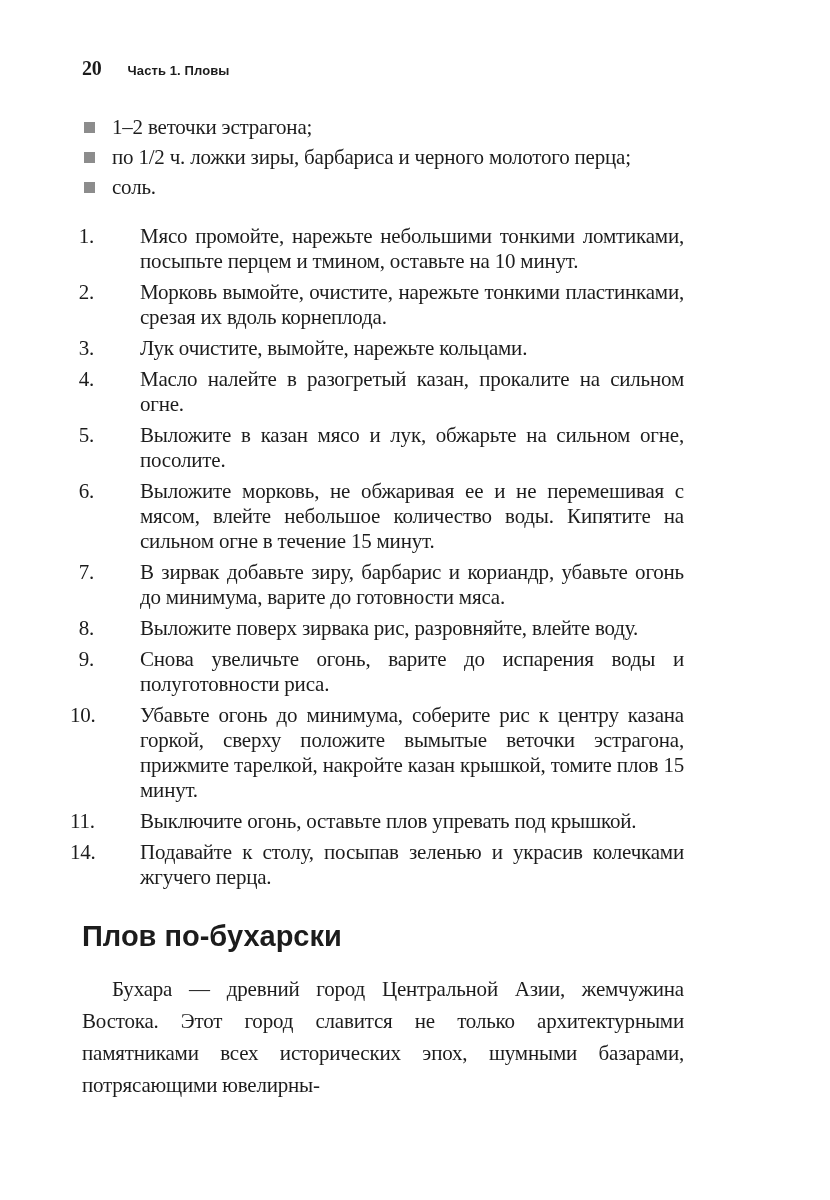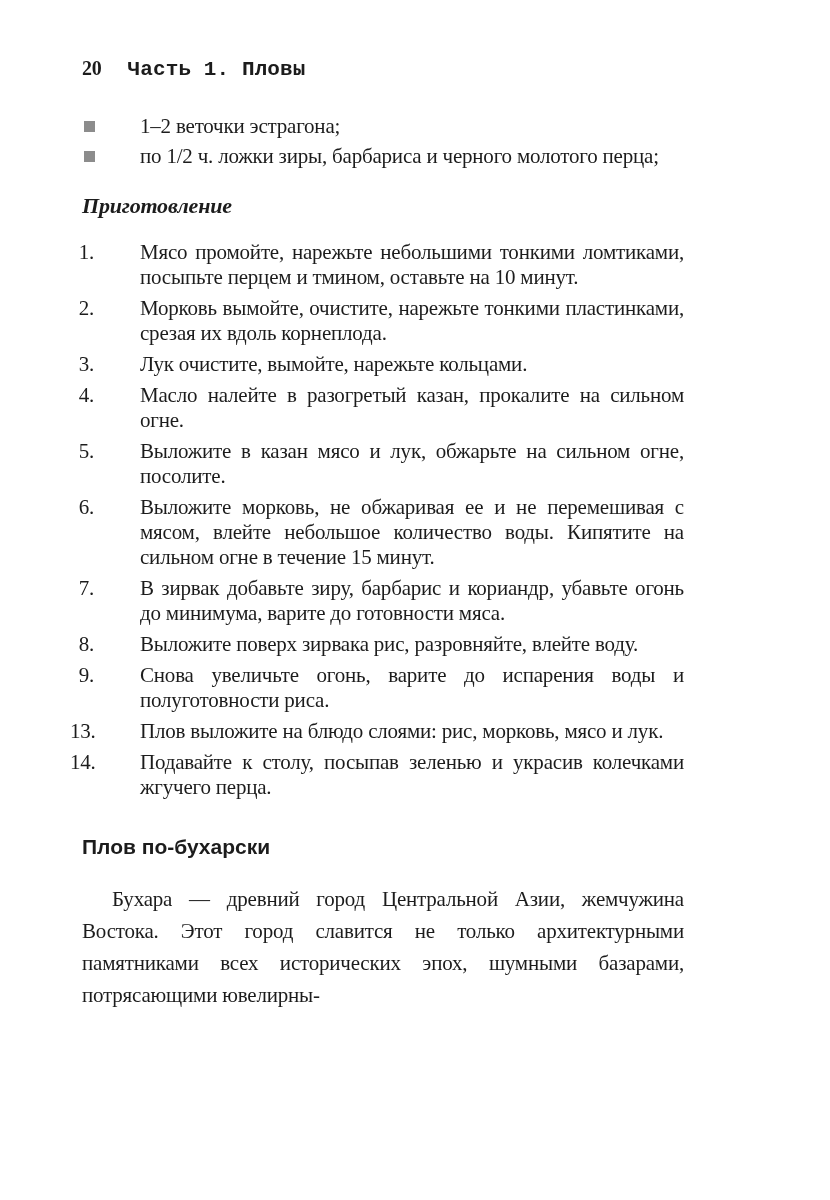--- a/index.html
+++ b/index.html
@@ -23,32 +23,31 @@
     align-items: baseline;
     gap: 26px;
     margin-bottom: 32px;
   }
   .pg-number {
     font-family: "Liberation Serif", serif;
     font-weight: bold;
     font-size: 20px;
   }
   .running-title {
-    font-family: Liberation Mono, monospace;
+    font-family: Liberation Sans, sans-serif;
     font-weight: bold;
-    font-size: 21px;
+    font-size: 13px;
     letter-spacing: 0.1px;
   }
   
   .ingredients { margin-bottom: 24px; }
   .ingredient-row {
     display: flex;
     align-items: flex-start;
     margin-bottom: 5px;
-    gap: 28px;
   }
   .bullet-square {
     flex: none;
     width: 11px;
     height: 11px;
     background: #8c8c8c;
     margin: 7px 17px 0 2px;
   }
   .ingredient-text { flex: 1; }
   
@@ -72,21 +71,21 @@
   }
   .step-text {
     flex: 1;
     text-align: justify;
     margin-left: 37px;
   }
   
   .section-heading {
     font-family: "Liberation Sans", "DejaVu Sans", sans-serif;
     font-weight: bold;
-    font-size: 21px;
+    font-size: 29px;
     letter-spacing: 0;
     margin: 34px 0 24px 0;
   }
   
   .body-paragraph {
     text-align: justify;
     text-indent: 30px;
     line-height: 32px;
   }
 </style>
@@ -102,23 +101,26 @@
 
   <div class="ingredients">
     <div class="ingredient-row">
       <span class="bullet-square"></span>
       <span class="ingredient-text">1–2 веточки эстрагона;</span>
     </div>
     <div class="ingredient-row">
       <span class="bullet-square"></span>
       <span class="ingredient-text">по 1/2 ч. ложки зиры, барбариса и черного молотого перца;</span>
     </div>
+    <div class="ingredient-row">
+      <span class="bullet-square"></span>
+      <span class="ingredient-text">соль.</span>
+    </div>
   </div>
 
-  <h3 class="prep-heading">Приготовление</h3>
 
   <div class="steps">
     <div class="step-row">
       <span class="step-num">1.</span>
       <span class="step-text">Мясо промойте, нарежьте небольшими тонкими ломтиками, посыпьте перцем и тмином, оставьте на 10 минут.</span>
     </div>
     <div class="step-row">
       <span class="step-num">2.</span>
       <span class="step-text">Морковь вымойте, очистите, нарежьте тонкими пластинками, срезая их вдоль корнеплода.</span>
     </div>
@@ -144,22 +146,26 @@
     </div>
     <div class="step-row">
       <span class="step-num">8.</span>
       <span class="step-text">Выложите поверх зирвака рис, разровняйте, влейте воду.</span>
     </div>
     <div class="step-row">
       <span class="step-num">9.</span>
       <span class="step-text">Снова увеличьте огонь, варите до испарения воды и полуготовности риса.</span>
     </div>
     <div class="step-row">
-      <span class="step-num">13.</span>
-      <span class="step-text">Плов выложите на блюдо слоями: рис, морковь, мясо и лук.</span>
+      <span class="step-num">10.</span>
+      <span class="step-text">Убавьте огонь до минимума, соберите рис к центру казана горкой, сверху положите вымытые веточки эстрагона, прижмите тарелкой, накройте казан крышкой, томите плов 15 минут.</span>
+    </div>
+    <div class="step-row">
+      <span class="step-num">11.</span>
+      <span class="step-text">Выключите огонь, оставьте плов упревать под крышкой.</span>
     </div>
     <div class="step-row">
       <span class="step-num">14.</span>
       <span class="step-text">Подавайте к столу, посыпав зеленью и украсив колечками жгучего перца.</span>
     </div>
   </div>
 
   <h2 class="section-heading">Плов по-бухарски</h2>
 
   <p class="body-paragraph">Бухара — древний город Центральной Азии, жемчужина Востока. Этот город славится не только архитектурными памятниками всех исторических эпох, шумными базарами, потрясающими ювелирны-</p>

